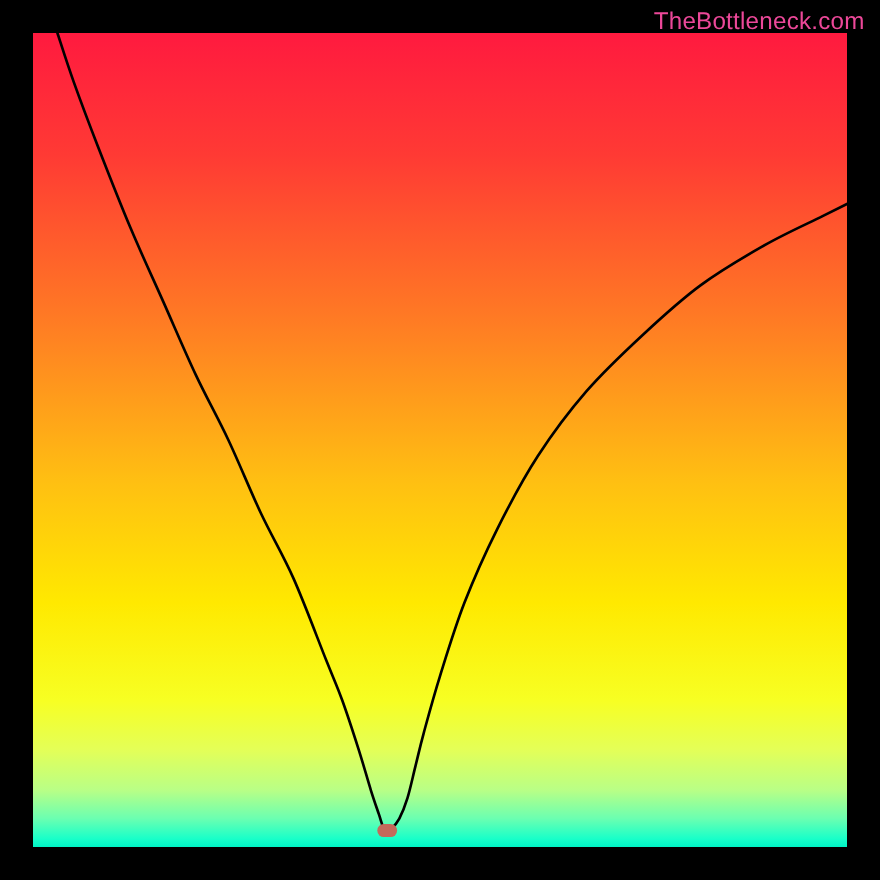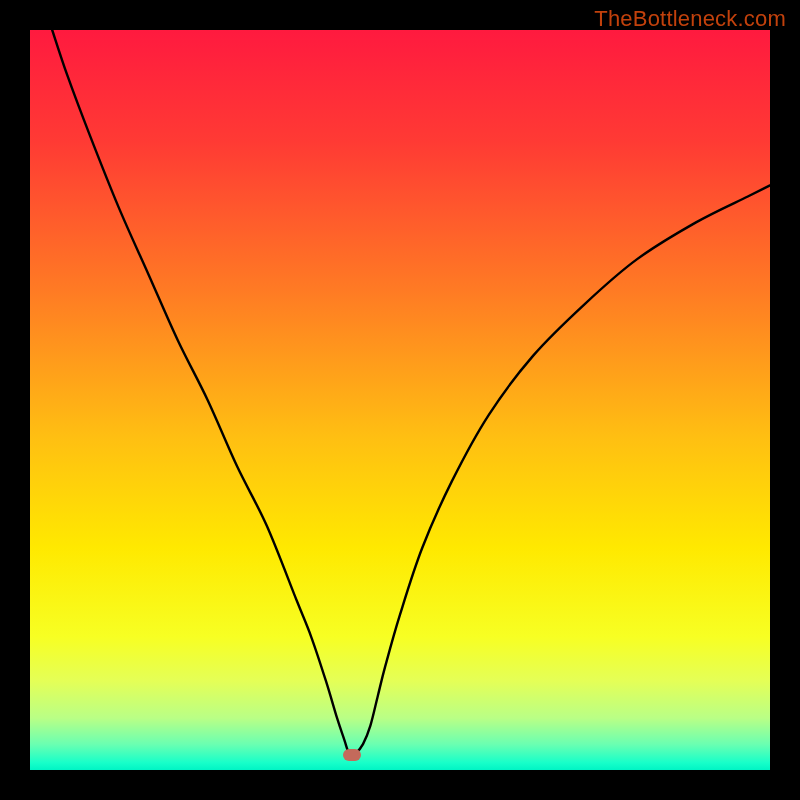--- a/index.html
+++ b/index.html
@@ -24,21 +24,21 @@
     overflow: hidden;
   }
   .plot svg {
     display: block;
     width: 740px; height: 740px;
   }
   .watermark {
     position: absolute;
     top: 6px;
     right: 14px;
-    color: #c2410c;
+    color: #ec4899;
     font-size: 22px;
     letter-spacing: 0.2px;
     font-weight: 400;
     user-select: none;
   }
   .marker {
     position: absolute;
     width: 18px;
     height: 12px;
     border-radius: 6px;

